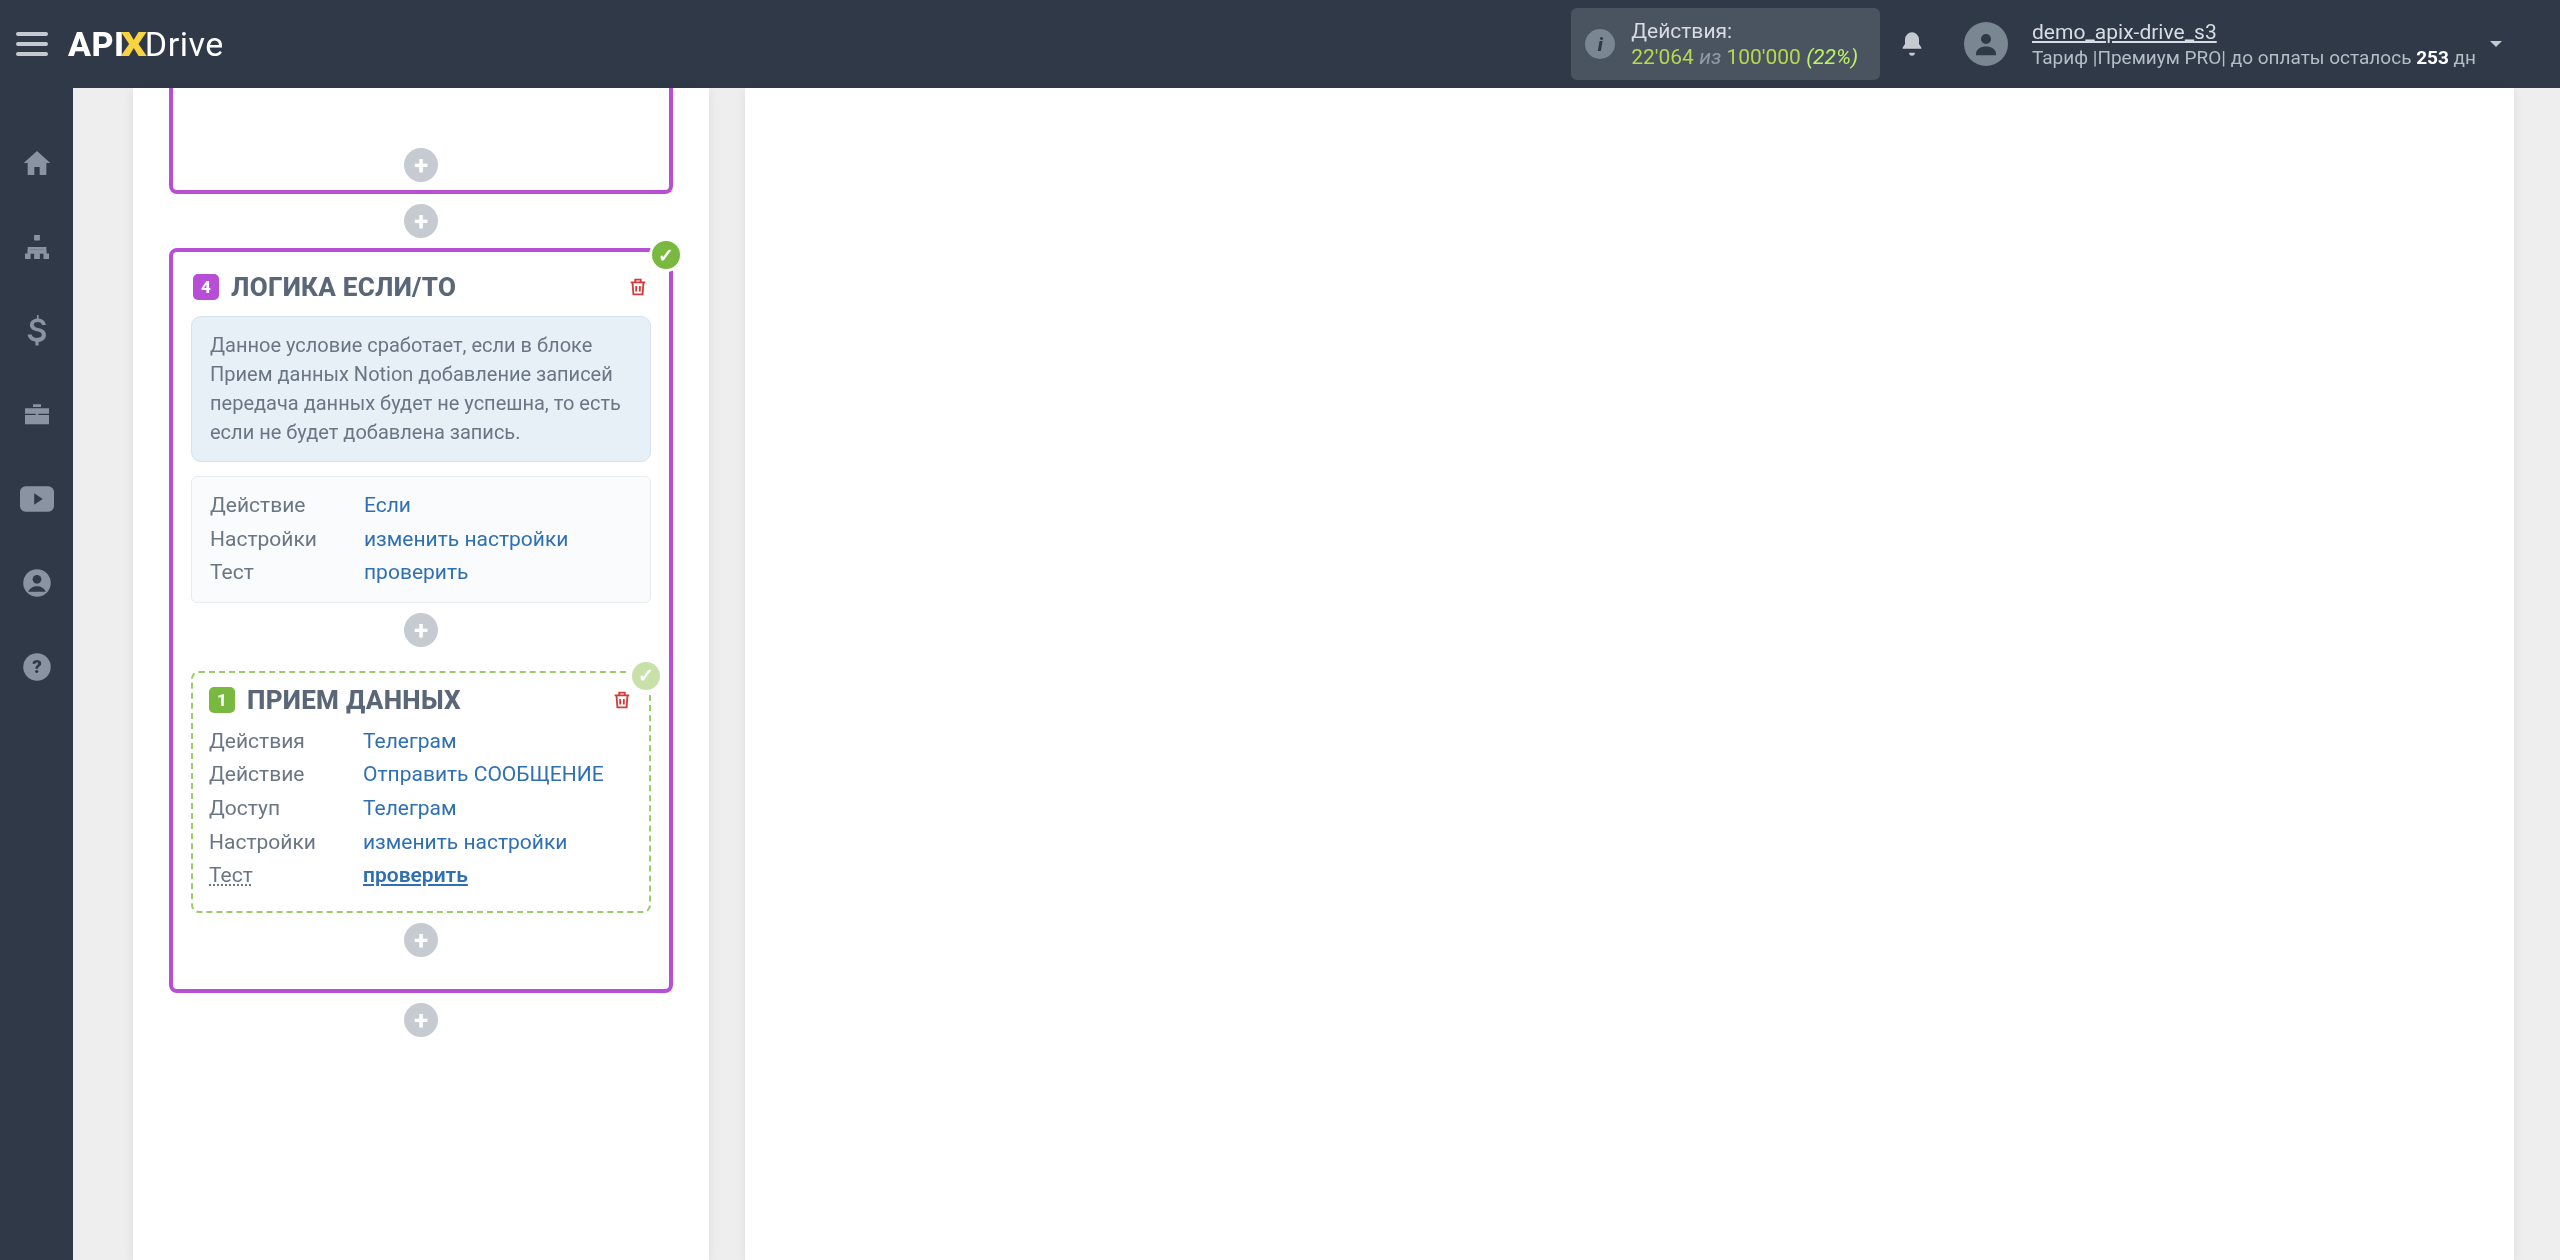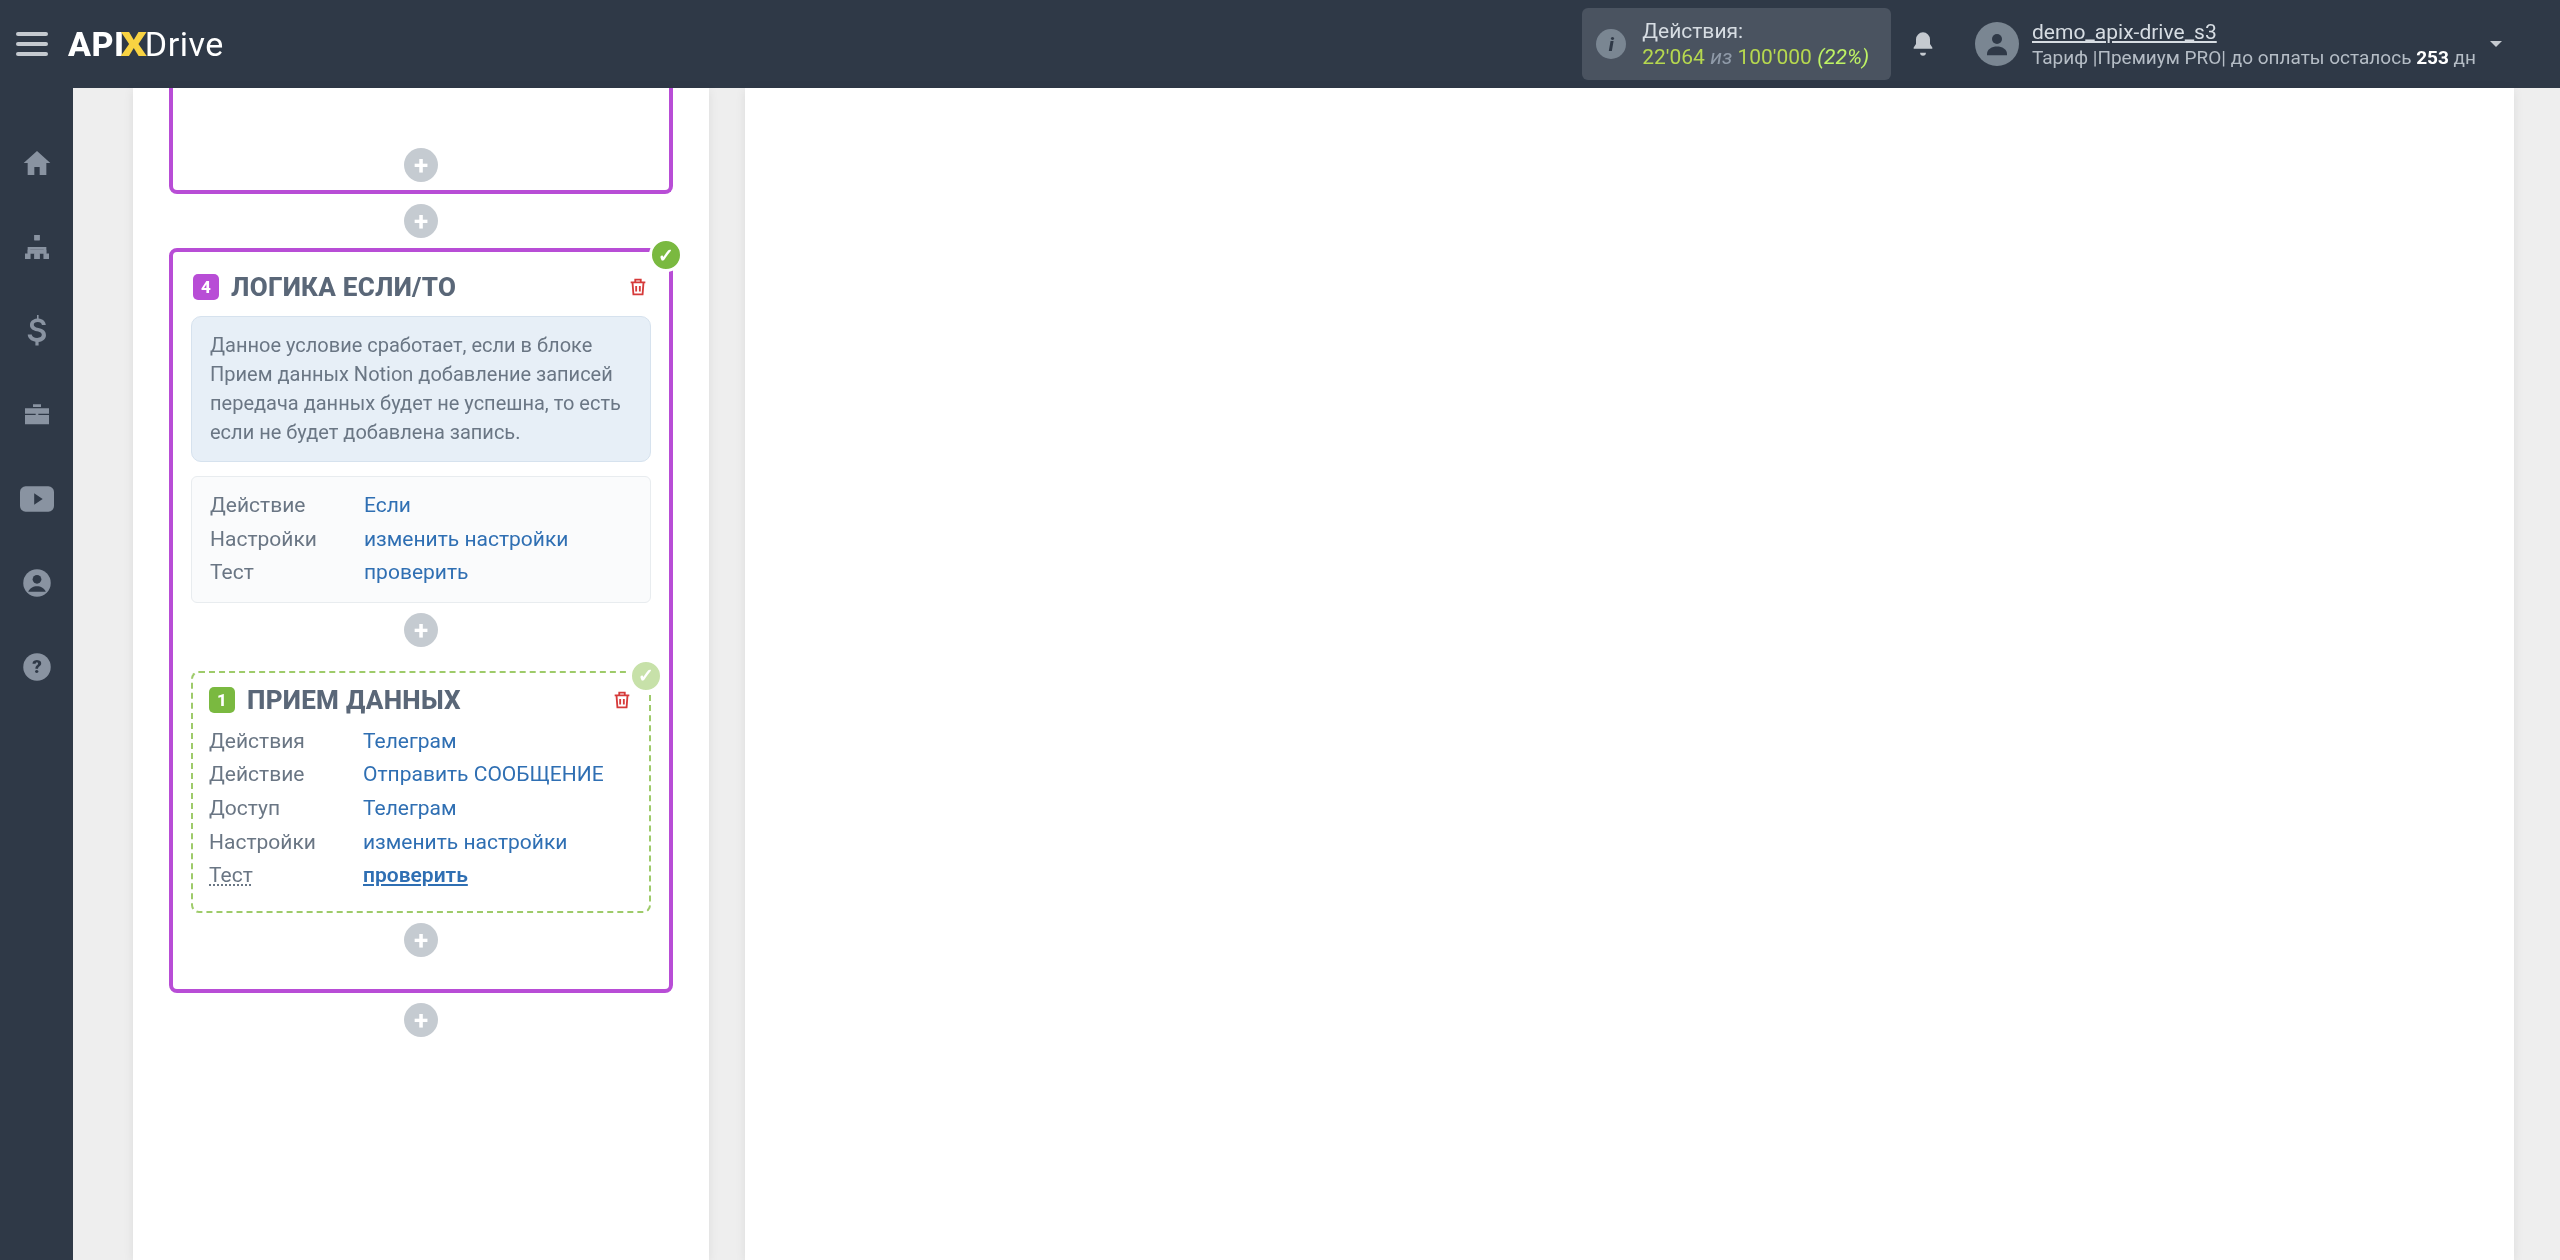--- a/index.html
+++ b/index.html
@@ -19,21 +19,21 @@
 .actions-badge { background: #4a5360; border-radius: 6px; padding: 10px 22px 10px 14px; display: flex; align-items: center; gap: 16px; }
 .actions-badge .info-icon { width: 30px; height: 30px; border-radius: 50%; background: #7a8692; display: flex; align-items: center; justify-content: center; color: #2f3947; font-weight: 900; font-size: 19px; font-style: italic; }
 .actions-text { font-size: 21px; line-height: 1.25; }
 .actions-text .line1 { color: #d7dde3; }
 .actions-text .count { color: #b6d84f; }
 .actions-text .of { color: #8f9aa8; font-style: italic; }
 .actions-text .total { color: #b6d84f; }
 .actions-text .pct { color: #bef264; font-style: italic; }
 
 .bell { width: 48px; text-align: center; margin: 0 18px; cursor: pointer; }
-.user-block { display: flex; align-items: center; gap: 13px; margin-right: 8px; }
+.user-block { display: flex; align-items: center; gap: 24px; margin-right: 8px; }
 .avatar { width: 44px; height: 44px; border-radius: 50%; background: #7a8692; display: flex; align-items: center; justify-content: center; }
 .user-info { font-size: 21px; }
 .user-name { text-decoration: underline; color: #d7dde3; }
 .user-tariff { color: #b5bdc6; font-size: 19px; margin-top: 2px; }
 .user-tariff .days { color: #fff; font-weight: 700; }
 .chev { margin-left: auto; width: 60px; text-align: center; cursor: pointer; }
 
 
 .body { flex: 1; display: flex; min-height: 0; }
 .sidebar { width: 73px; background: #2f3947; display: flex; flex-direction: column; align-items: center; padding-top: 52px; gap: 38px; }

